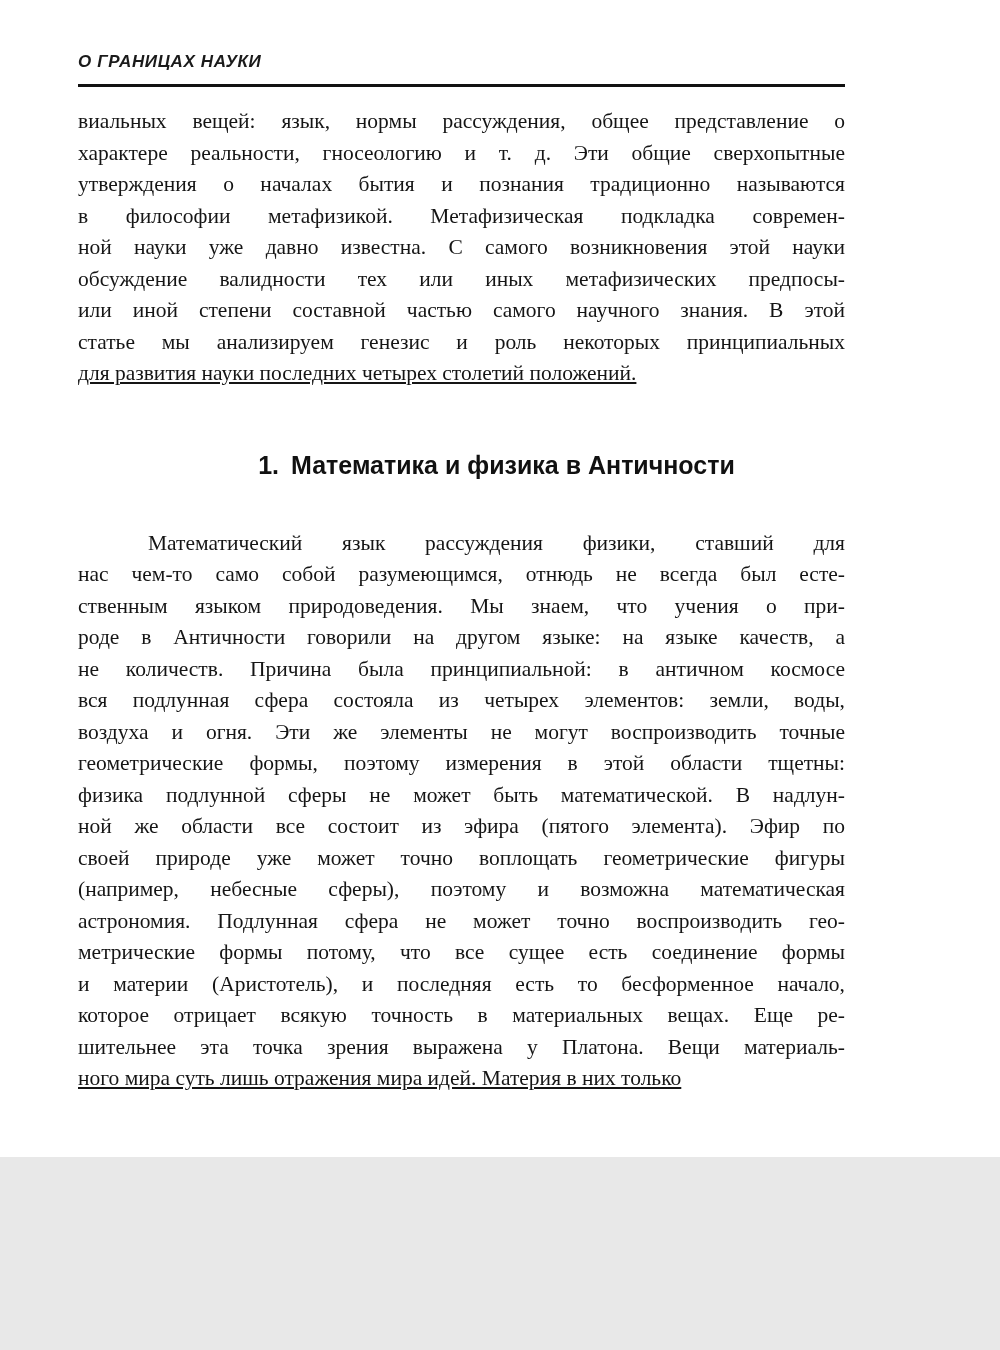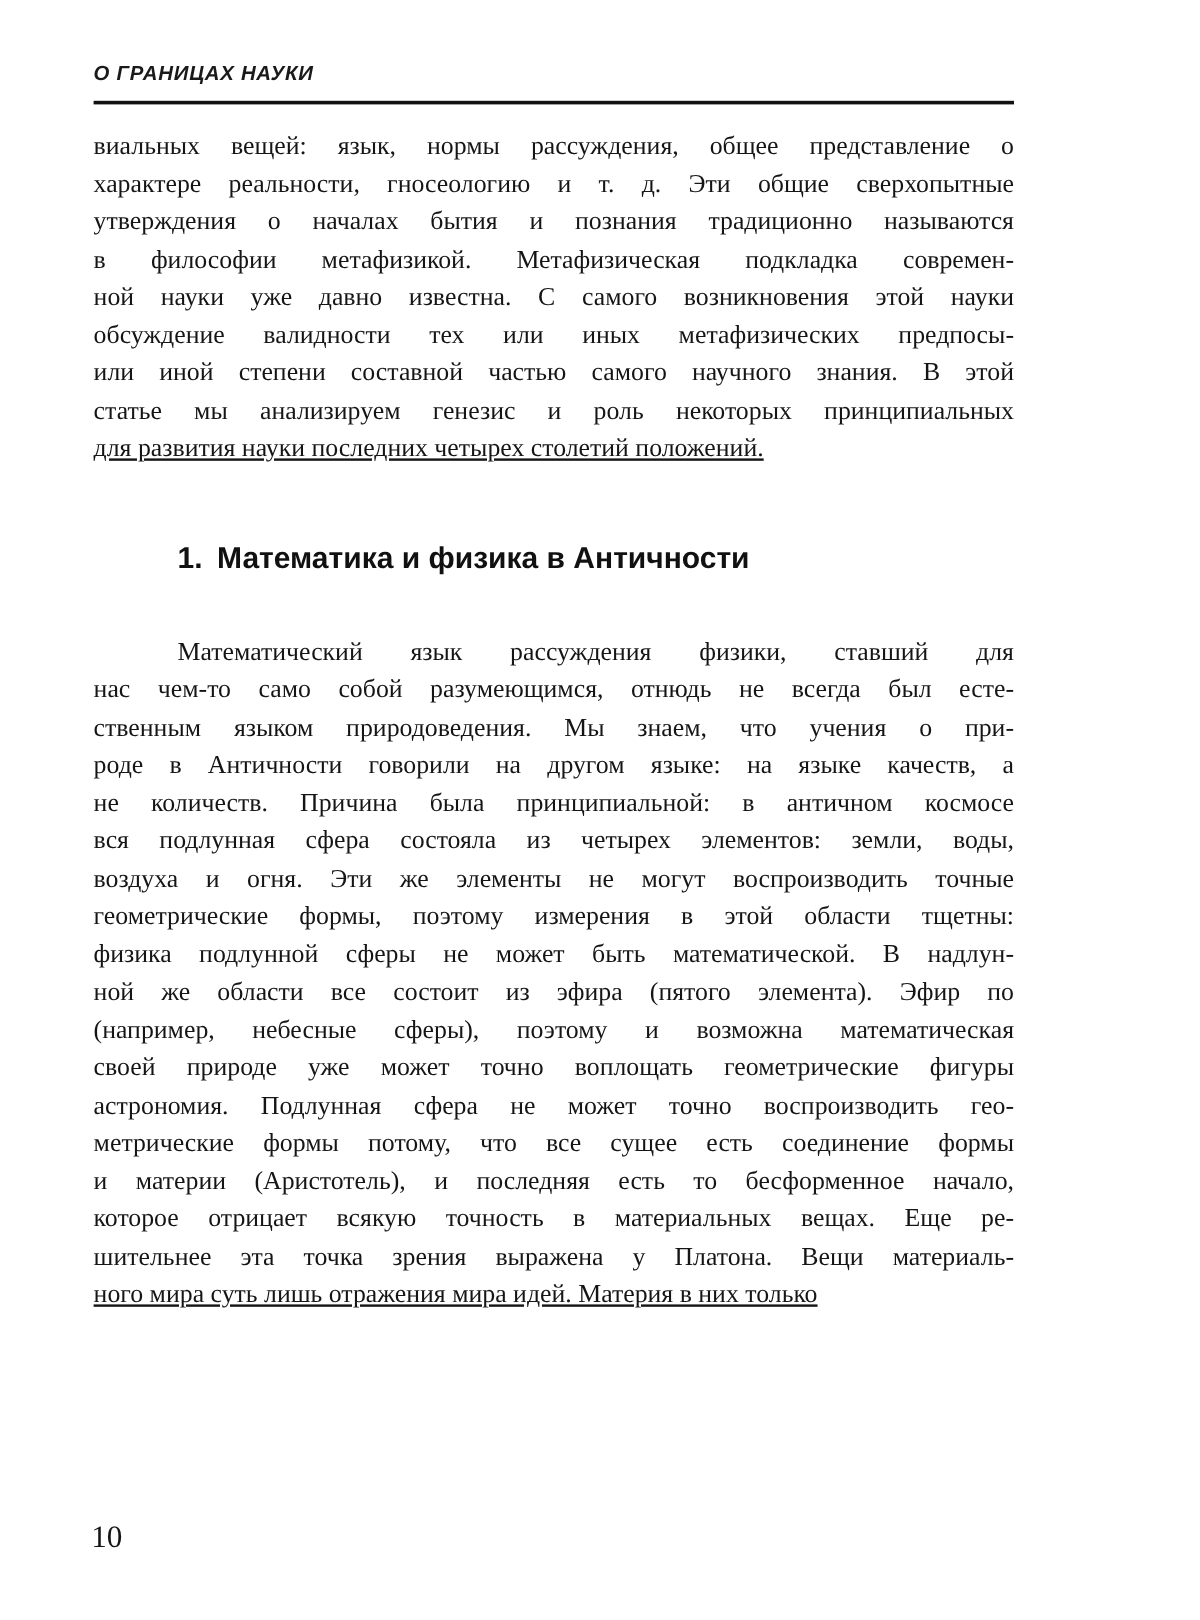--- a/index.html
+++ b/index.html
@@ -1,18 +1,18 @@
 <!DOCTYPE html>
 <html><head>
 <meta charset="utf-8">
 <style>
   html, body { margin: 0; padding: 0; background: #e8e8e8; }
   .page {
     width: 1000px;
-    height: 1350px;
+    height: 1157px;
     margin: 0 auto;
     background: #ffffff;
     position: relative;
     box-sizing: border-box;
     padding: 52px 155px 0 78px;
     font-family: "Liberation Serif", serif;
     color: #151515;
     overflow: hidden;
   }
   .running-head {
@@ -41,20 +41,21 @@
   }
   .line.last { text-align-last: left; text-decoration: underline; }
   .line.indent { text-indent: 70px; }
   .heading {
     font-family: "Liberation Sans", sans-serif;
     font-weight: 700;
     font-size: 25px;
     line-height: 34px;
     color: #111111;
     margin: 58px 0 0 70px;
+    text-align: center;
   }
   .heading .num { margin-right: 12px; }
   .page-number {
     position: absolute;
     left: 76px;
     top: 1266px;
     font-size: 26px;
     color: #151515;
   }
 </style>
@@ -87,22 +88,22 @@
       <div class="line indent">Математический язык рассуждения физики, ставший для</div>
       <div class="line">нас чем-то само собой разумеющимся, отнюдь не всегда был есте-</div>
       <div class="line">ственным языком природоведения. Мы знаем, что учения о при-</div>
       <div class="line">роде в Античности говорили на другом языке: на языке качеств, а</div>
       <div class="line">не количеств. Причина была принципиальной: в античном космосе</div>
       <div class="line">вся подлунная сфера состояла из четырех элементов: земли, воды,</div>
       <div class="line">воздуха и огня. Эти же элементы не могут воспроизводить точные</div>
       <div class="line">геометрические формы, поэтому измерения в этой области тщетны:</div>
       <div class="line">физика подлунной сферы не может быть математической. В надлун-</div>
       <div class="line">ной же области все состоит из эфира (пятого элемента). Эфир по</div>
+      <div class="line">своей природе уже может точно воплощать геометрические фигуры</div>
       <div class="line">(например, небесные сферы), поэтому и возможна математическая</div>
-      <div class="line">своей природе уже может точно воплощать геометрические фигуры</div>
       <div class="line">астрономия. Подлунная сфера не может точно воспроизводить гео-</div>
       <div class="line">метрические формы потому, что все сущее есть соединение формы</div>
       <div class="line">и материи (Аристотель), и последняя есть то бесформенное начало,</div>
       <div class="line">которое отрицает всякую точность в материальных вещах. Еще ре-</div>
       <div class="line">шительнее эта точка зрения выражена у Платона. Вещи материаль-</div>
       <div class="line last">ного мира суть лишь отражения мира идей. Материя в них только</div>
     </div>
 
   <div class="page-number">10</div>
 

